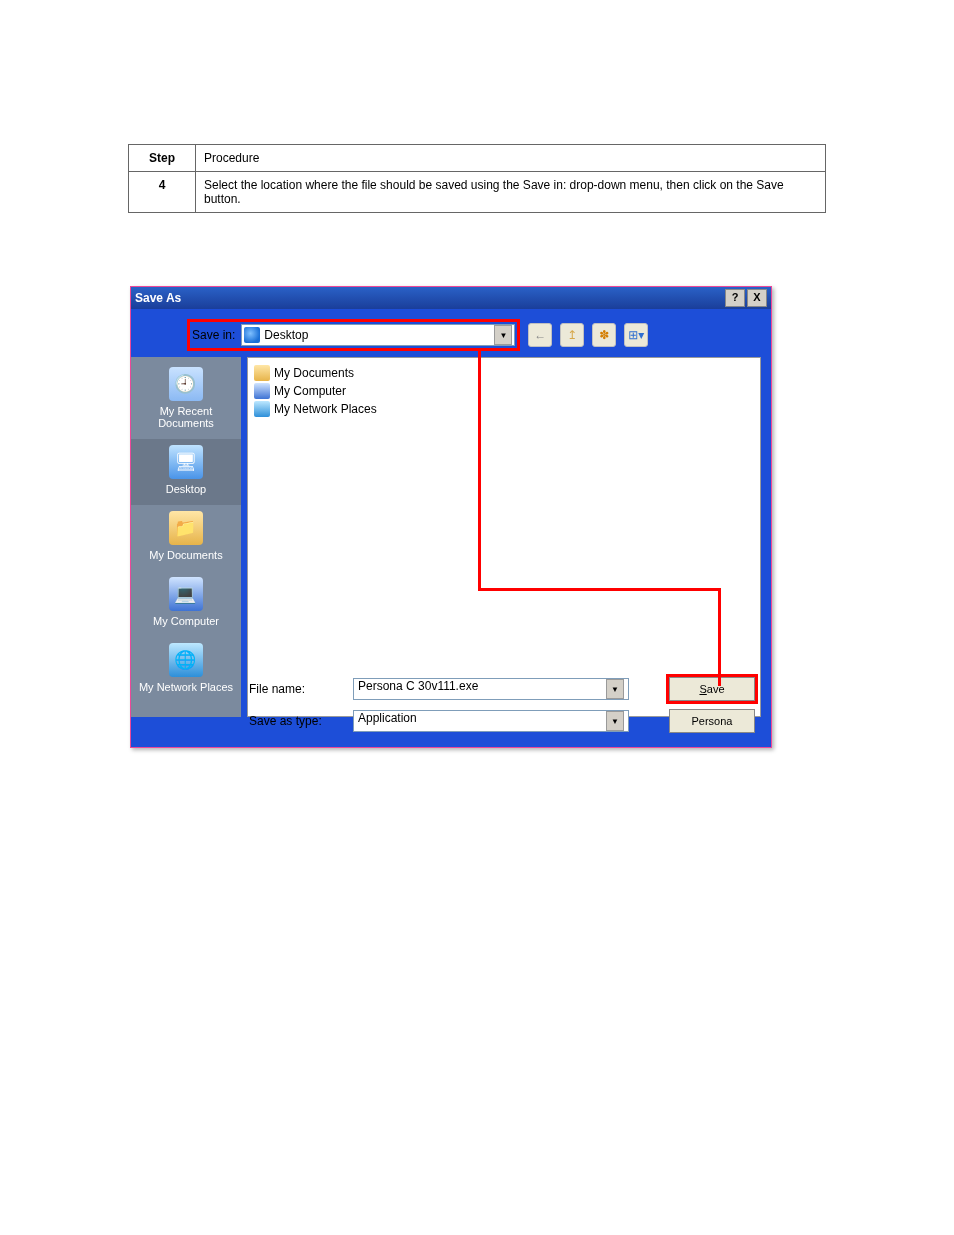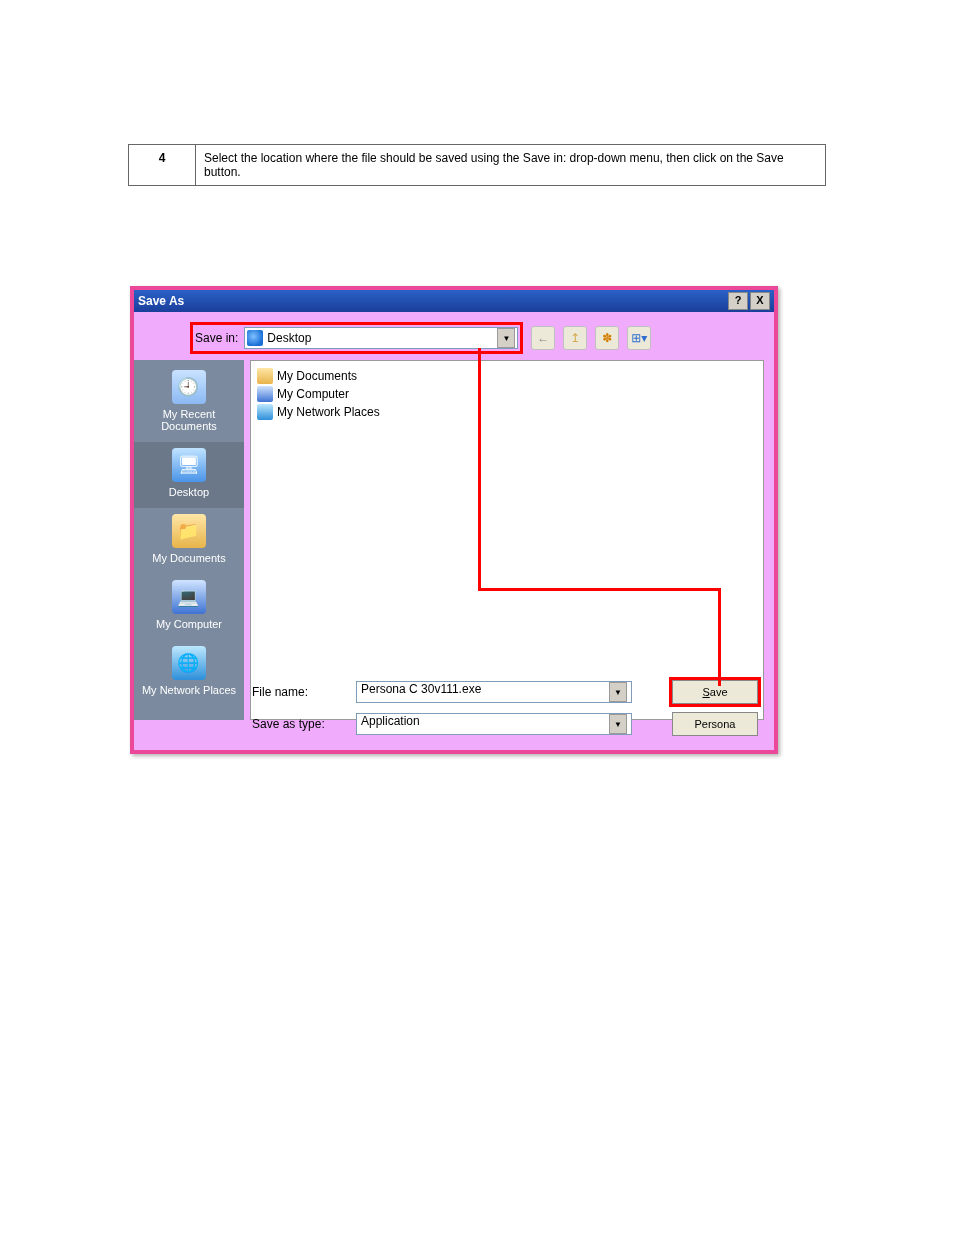--- a/index.html
+++ b/index.html
@@ -34,22 +34,22 @@
   font-weight:bold;
 }
 
 
 .dlg{
   position:absolute;
   left:130px;   
   top:286px;
   width:640px;
   height:460px;
-  background:#f0abfc;
-  border:4px solid #ec4899;
+  background:#1d4ed8;
+  border:1px solid #ec4899;
   box-shadow:2px 2px 4px rgba(0,0,0,.3);
 }
 .titlebar{
   height:22px;
   background:linear-gradient(#2a61c7,#1a3e9a);
   color:#fff;
   font-weight:bold;
   display:flex;
   align-items:center;
   padding:0 4px;
@@ -219,20 +219,24 @@
   border-top:3px solid #ff0000;
 }
 </style>
 </head>
 <body>
 
 <div class="page">
 
   <table class="instr-table">
     <tbody>
+        <tr>
+      <td class="step-col">Step</td>
+      <td>Procedure</td>
+    </tr>
     <tr>
       <td class="step-col">4</td>
       <td>Select the location where the file should be saved using the Save in: drop-down menu, then click on the Save button.</td>
     </tr>
   </tbody>
     </table>
 
   <div class="dlg">
 
     <div class="titlebar">

